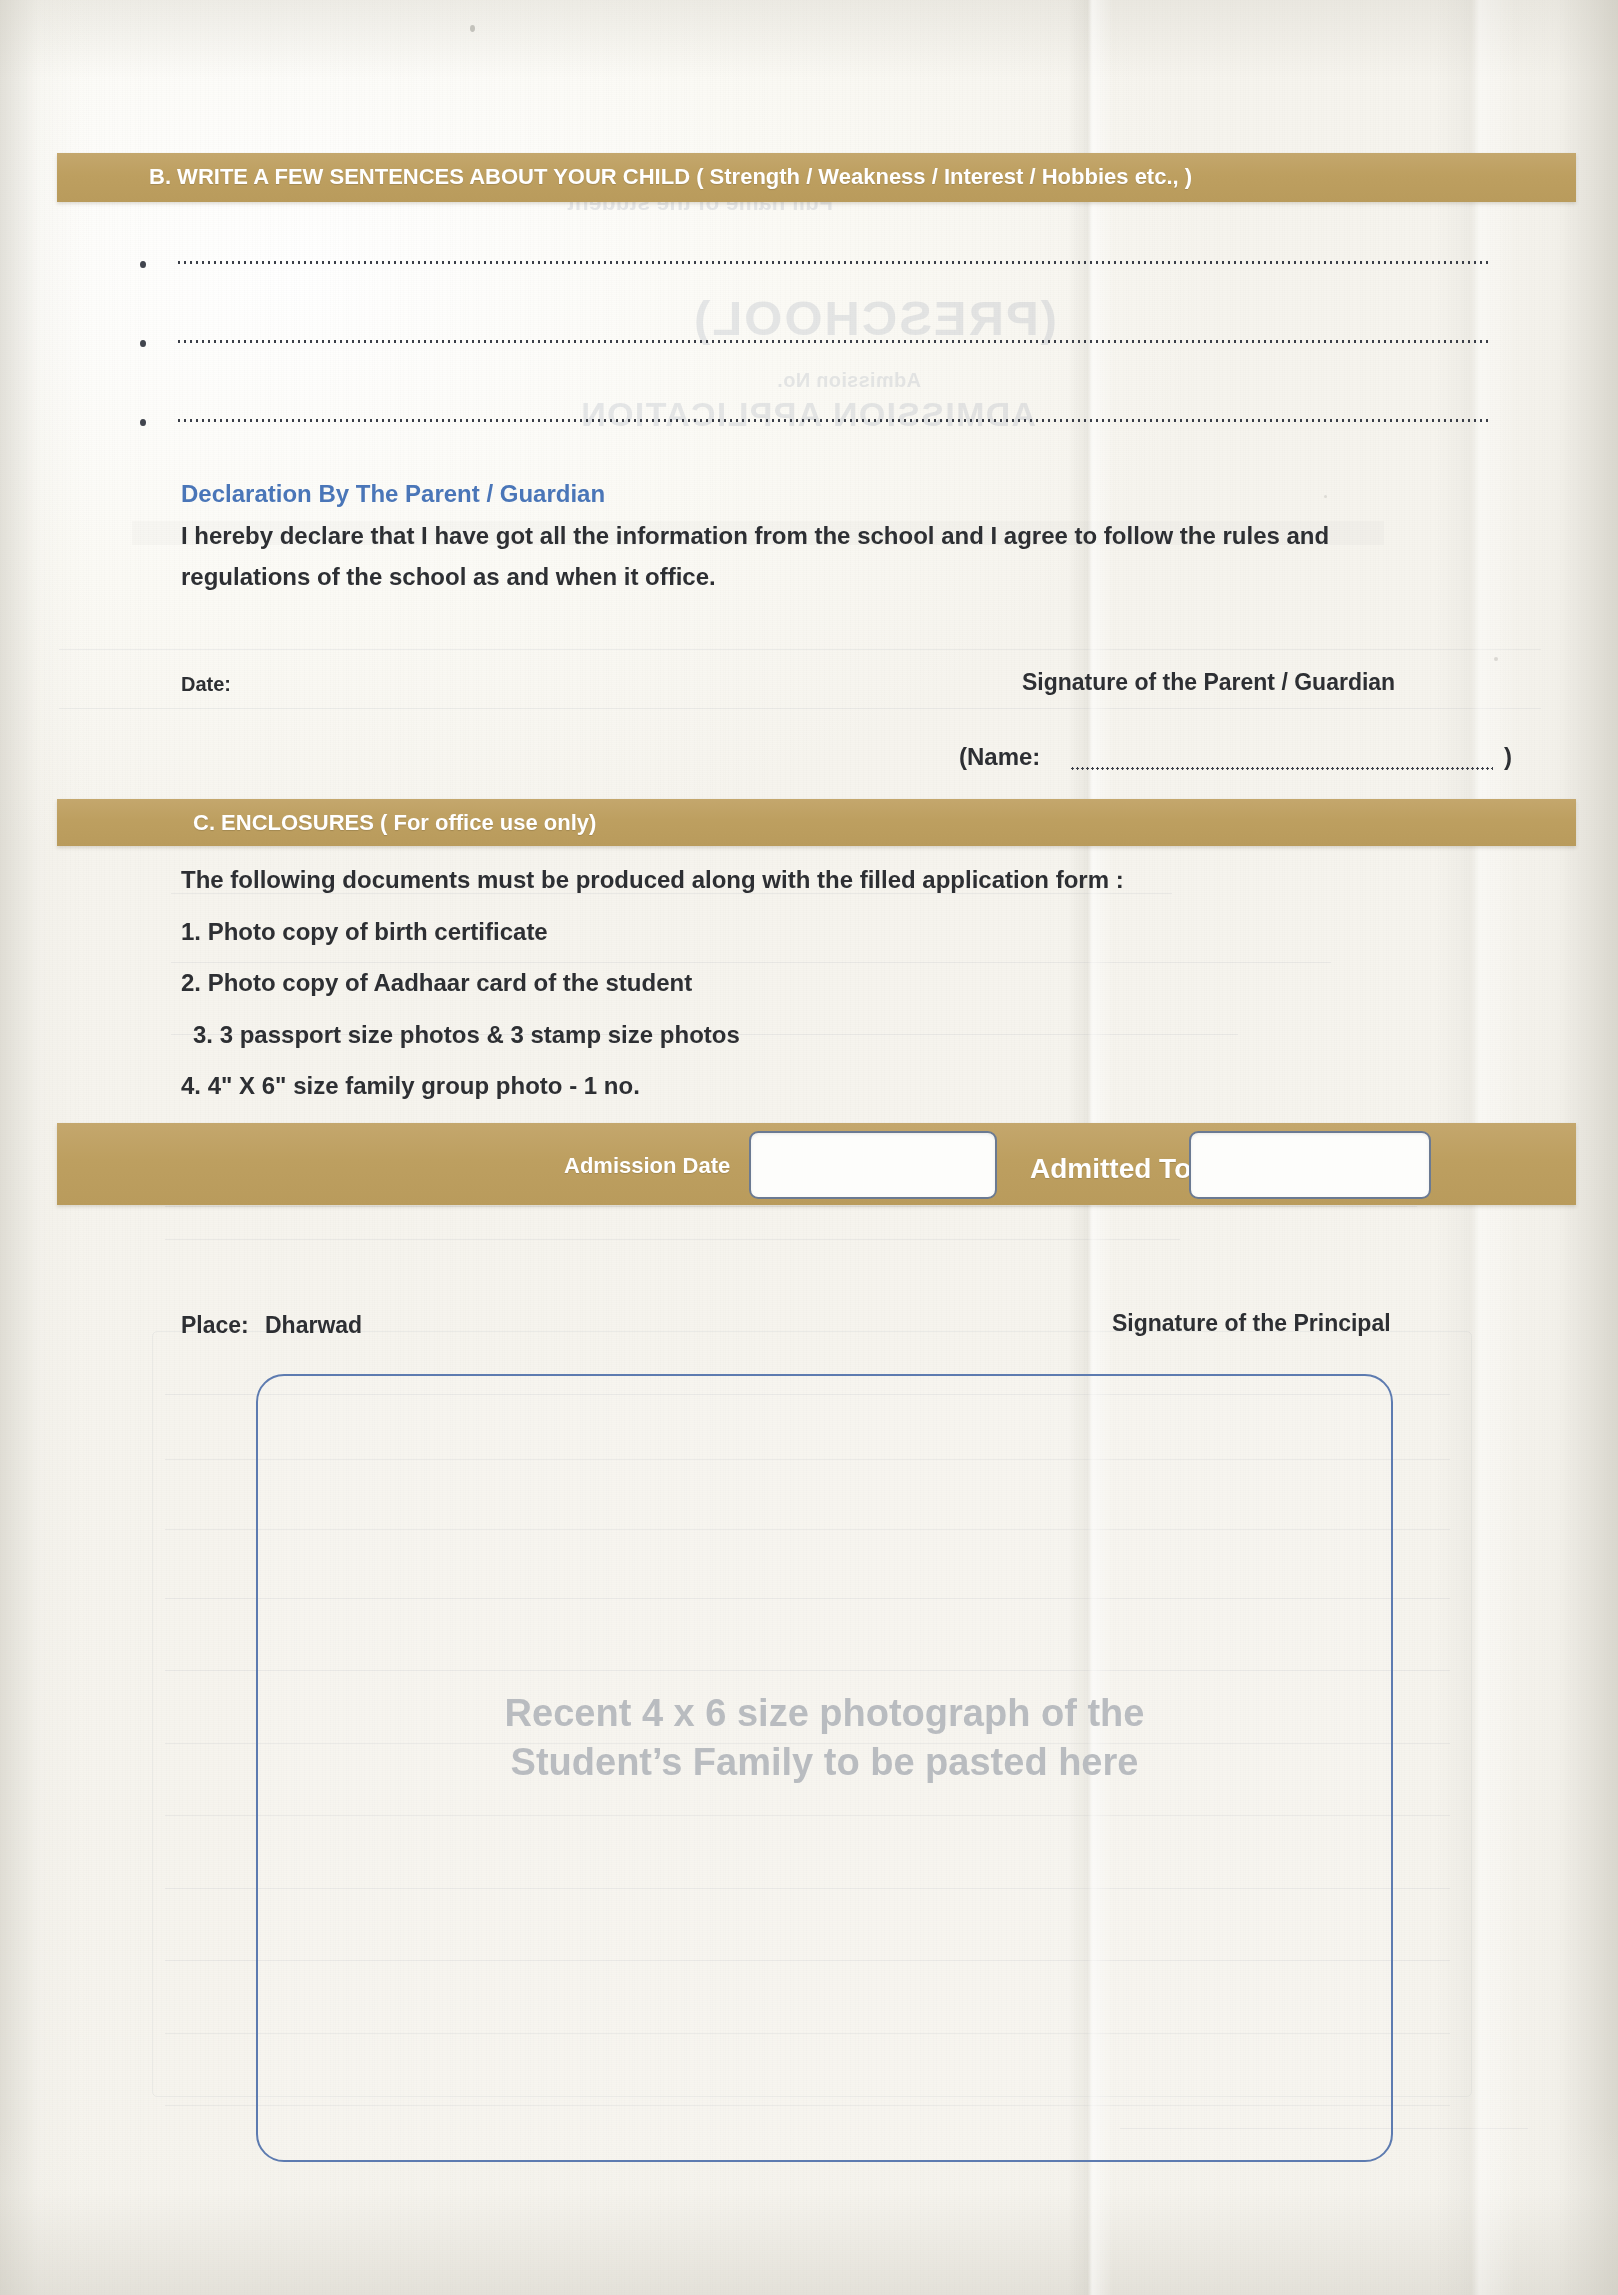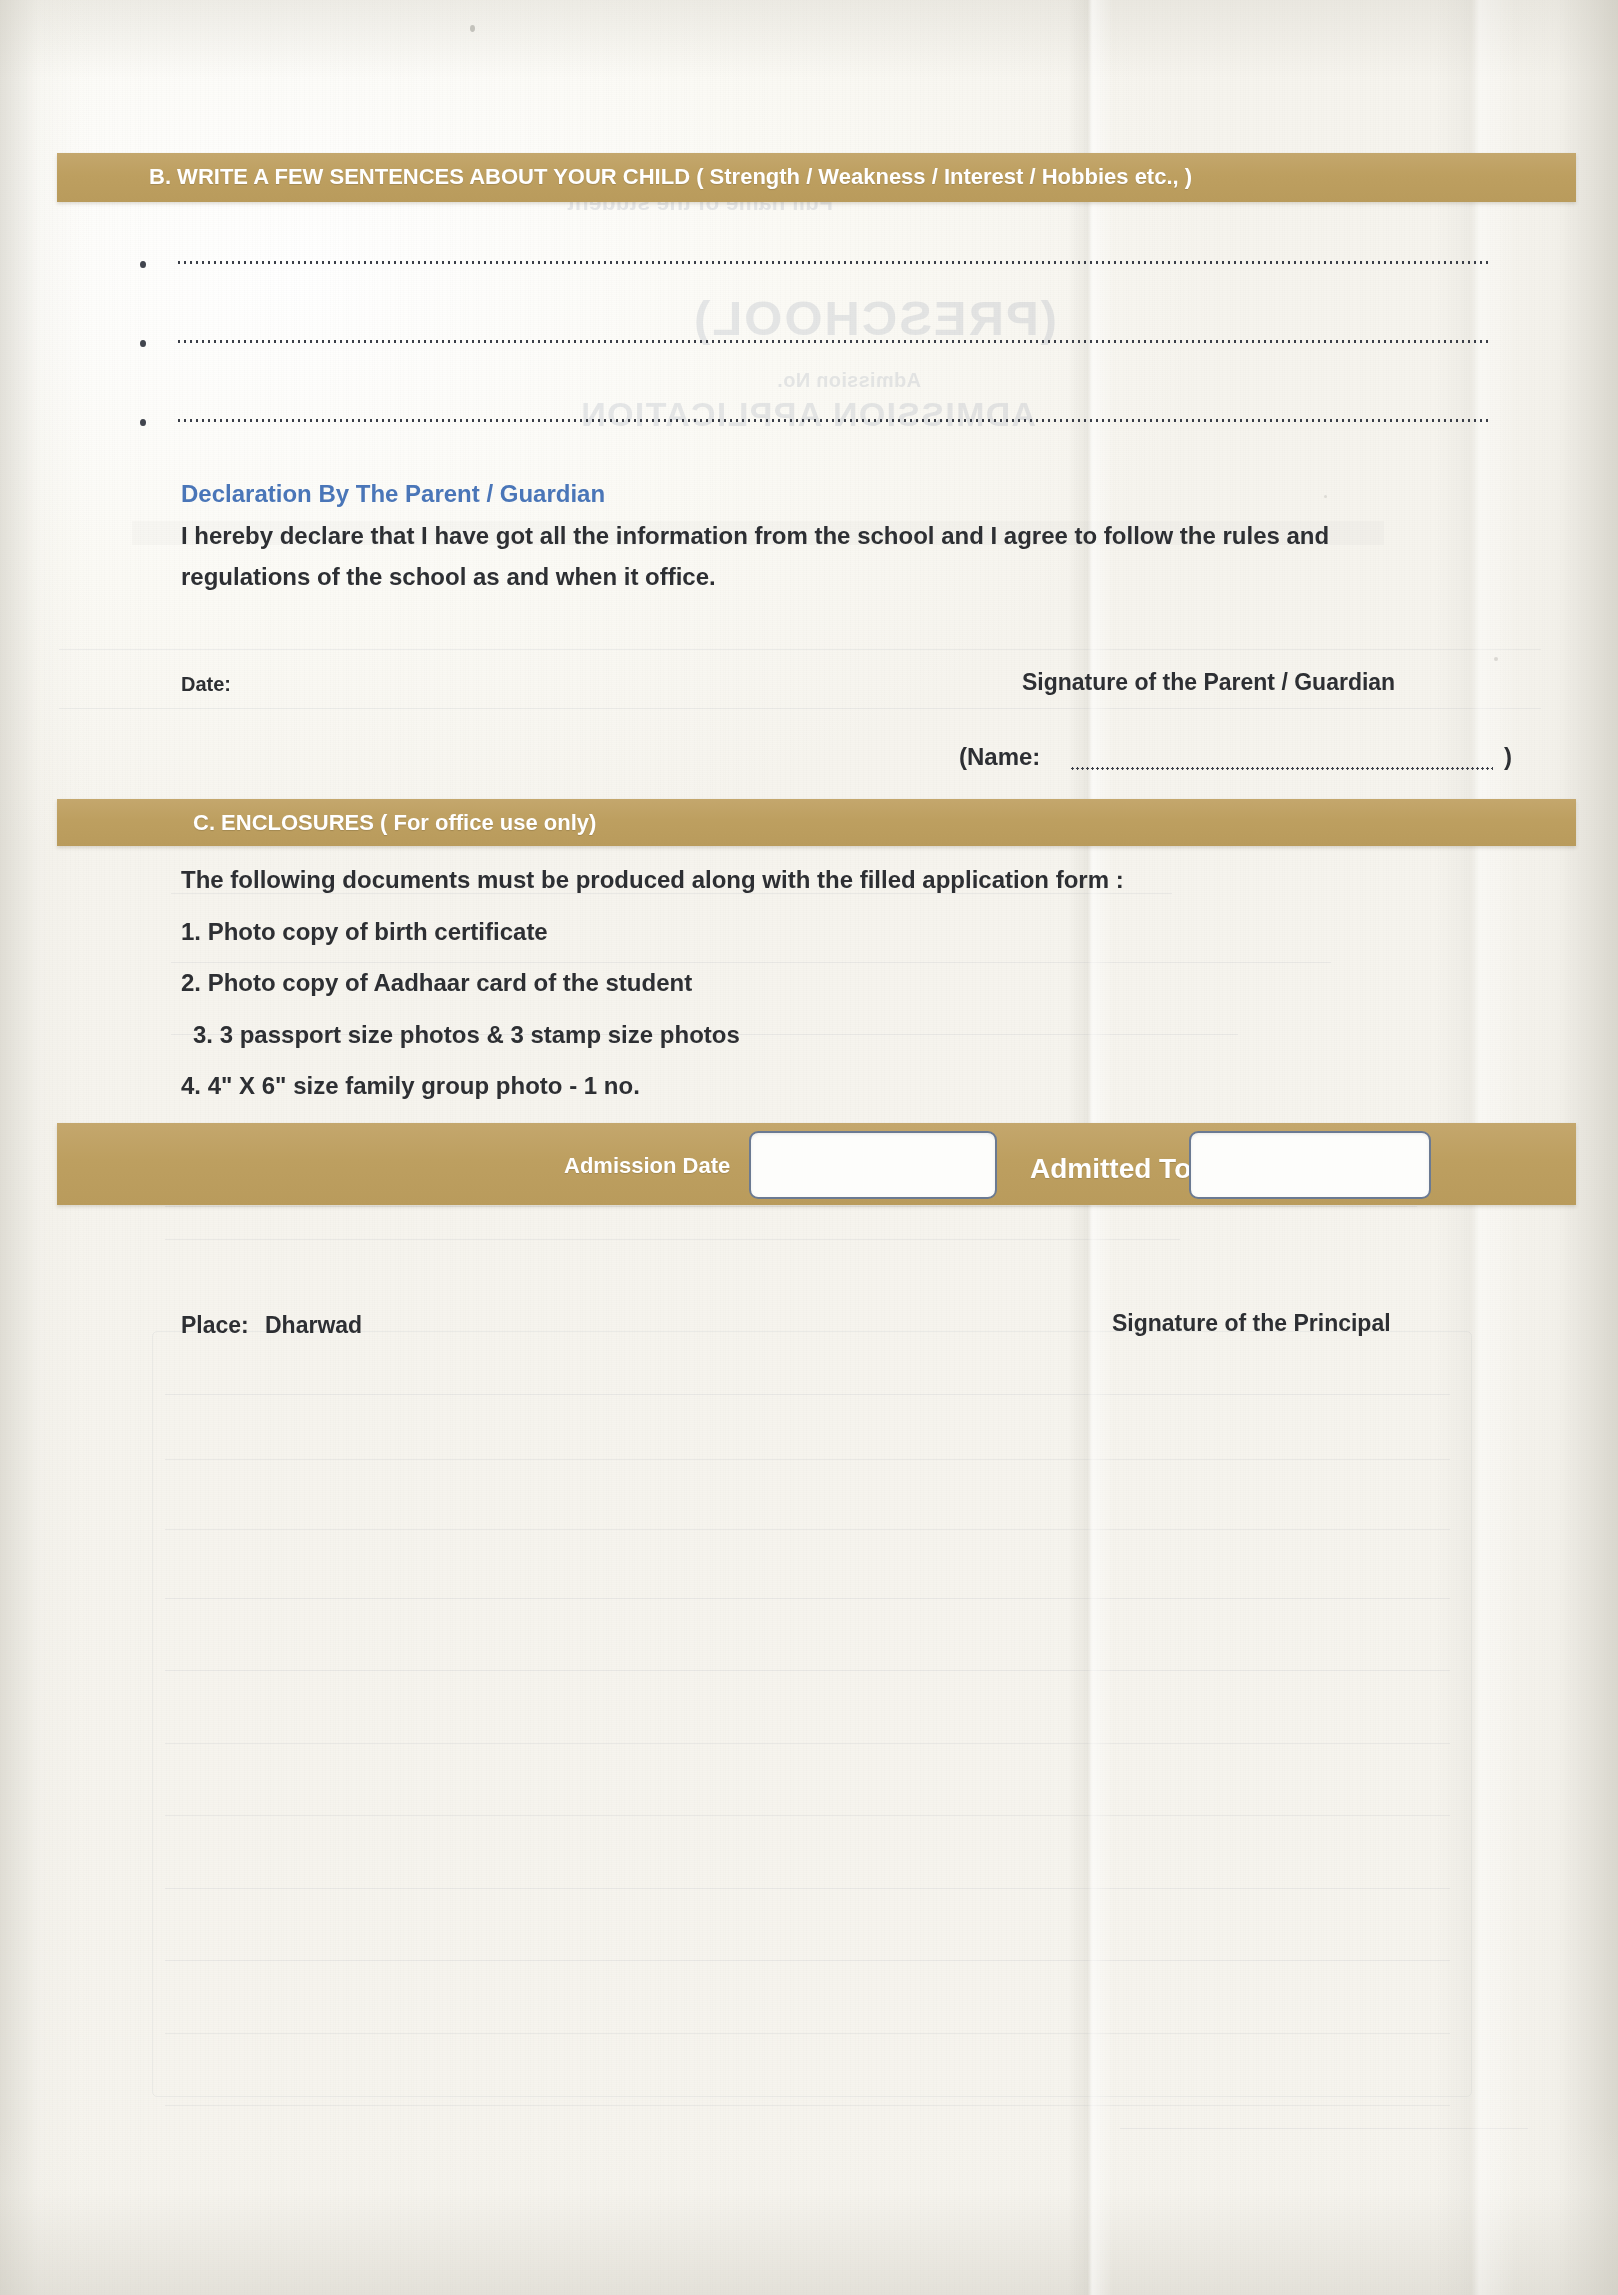--- a/index.html
+++ b/index.html
@@ -252,15 +252,21 @@
     <span class="bar-label" style="left:507px; top:30px; font-size:22px;">Admission Date</span>
     <span class="bar-label" style="left:973px; top:30px; font-size:28px;">Admitted To</span>
   </div>
   <div class="inputbox" style="left:749px; top:1131px; width:244px; height:64px;"></div>
   <div class="inputbox" style="left:1189px; top:1131px; width:238px; height:64px;"></div>
 
   <div class="t" style="left:181px; top:1312px; font-size:23px;">Place:</div>
   <div class="t" style="left:265px; top:1312px; font-size:23px;">Dharwad</div>
   <div class="t" style="left:1112px; top:1310px; font-size:23px;">Signature of the Principal</div>
 
+  <div class="photo-box" style="left:256px; top:1374px; width:1133px; height:784px;">
+    <div class="photo-text" style="left:0; top:313px; width:1133px; font-size:38px;">
+      <div>Recent 4 x 6 size photograph of the</div>
+      <div>Student’s Family to be pasted here</div>
+    </div>
+  </div>
 
 </div>
 
 
 </body></html>

